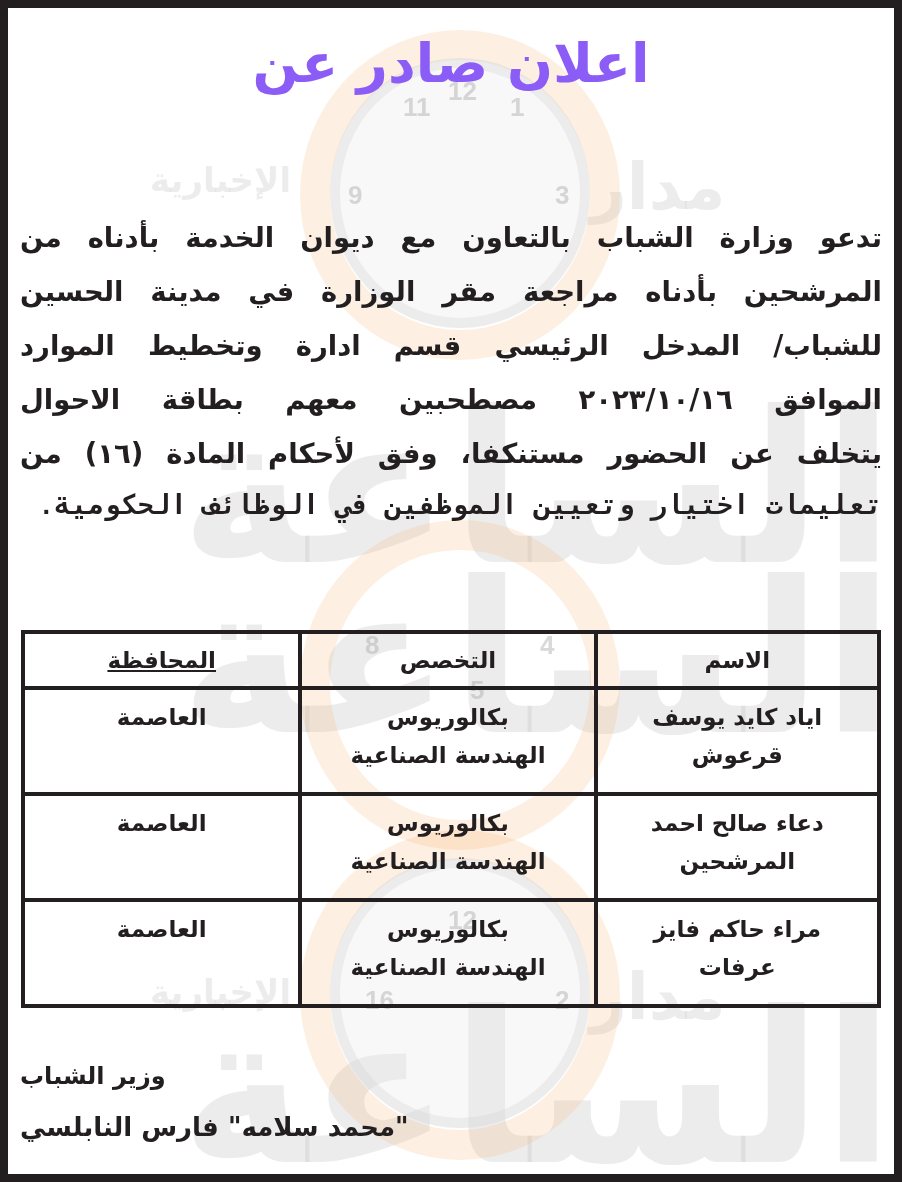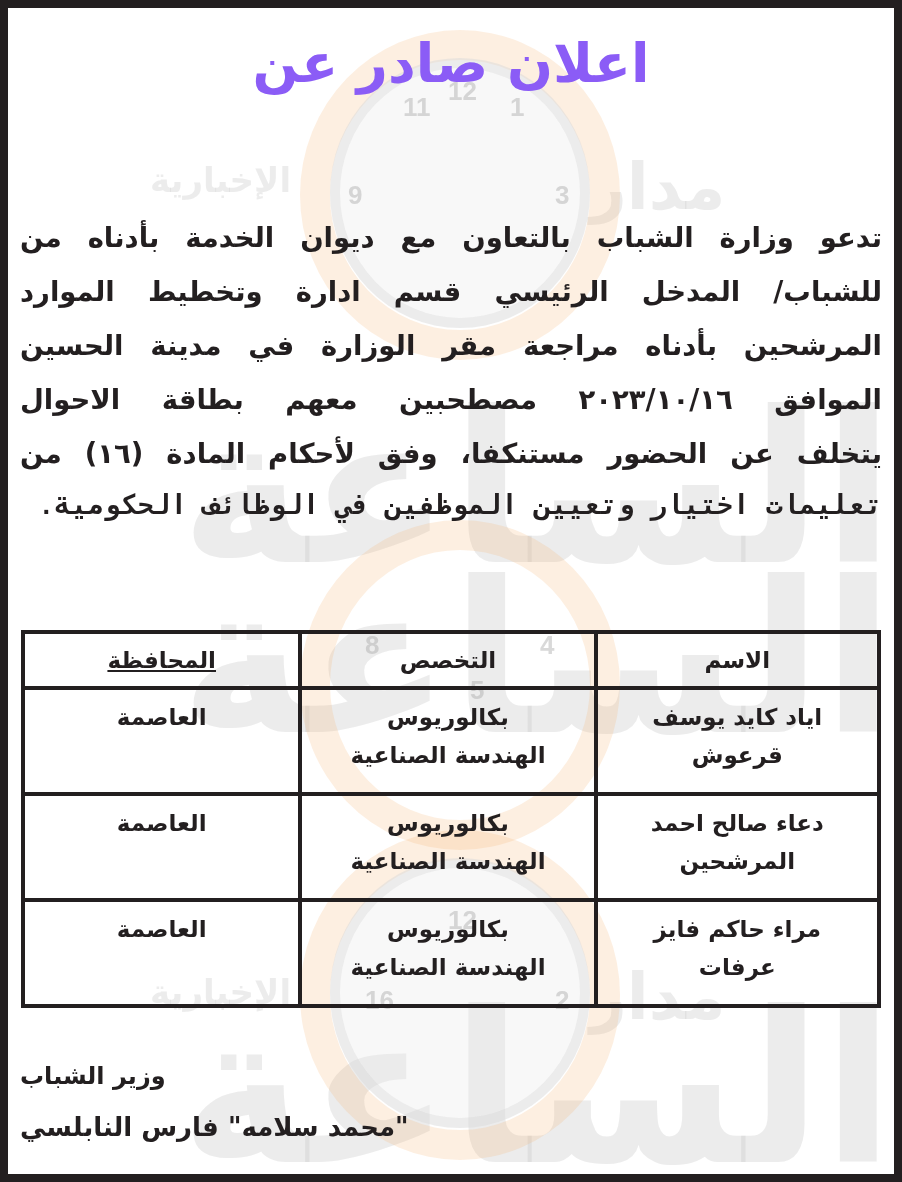--- a/index.html
+++ b/index.html
@@ -73,22 +73,22 @@
   <div class="wm-num" style="left:448px;top:345px;">12</div>
   <div class="wm-num" style="left:365px;top:425px;">16</div>
   <div class="wm-num" style="left:555px;top:425px;">2</div>
 </div>
 
 <div class="content">
   <div class="title t1">اعلان صادر عن</div>
 
   <div class="body-text">
     <span class="body-line">تدعو وزارة الشباب بالتعاون مع ديوان الخدمة بأدناه من</span>
+    <span class="body-line">المرشحين بأدناه مراجعة مقر الوزارة في مدينة الحسين</span>
     <span class="body-line">للشباب/ المدخل الرئيسي قسم ادارة وتخطيط الموارد</span>
-    <span class="body-line">المرشحين بأدناه مراجعة مقر الوزارة في مدينة الحسين</span>
     <span class="body-line">الموافق ٢٠٢٣/١٠/١٦ مصطحبين معهم بطاقة الاحوال</span>
     <span class="body-line">يتخلف عن الحضور مستنكفا، وفق لأحكام المادة (١٦) من</span>
     <span class="body-line last">تعليمات اختيار وتعيين الموظفين في الوظائف الحكومية.</span>
   </div>
 
   <table class="candidates">
     <thead>
       <tr>
         <th class="col-name">الاسم</th>
         <th class="col-spec">التخصص</th>

